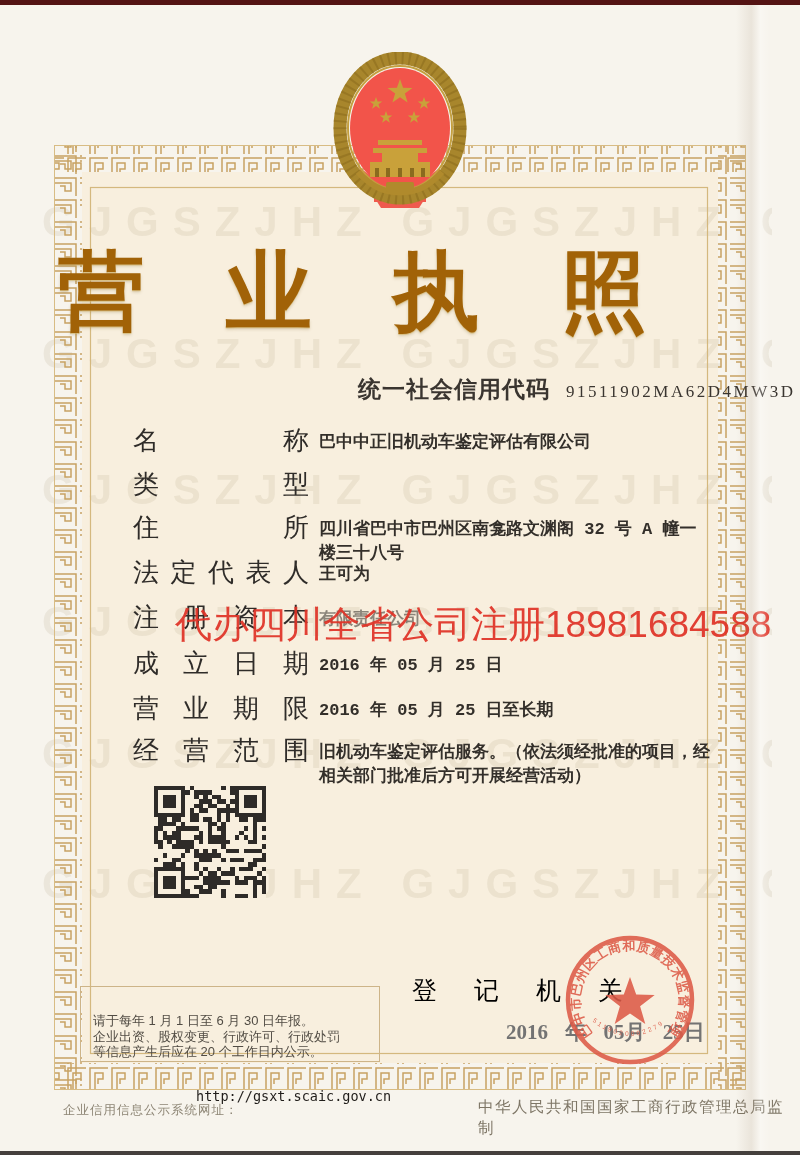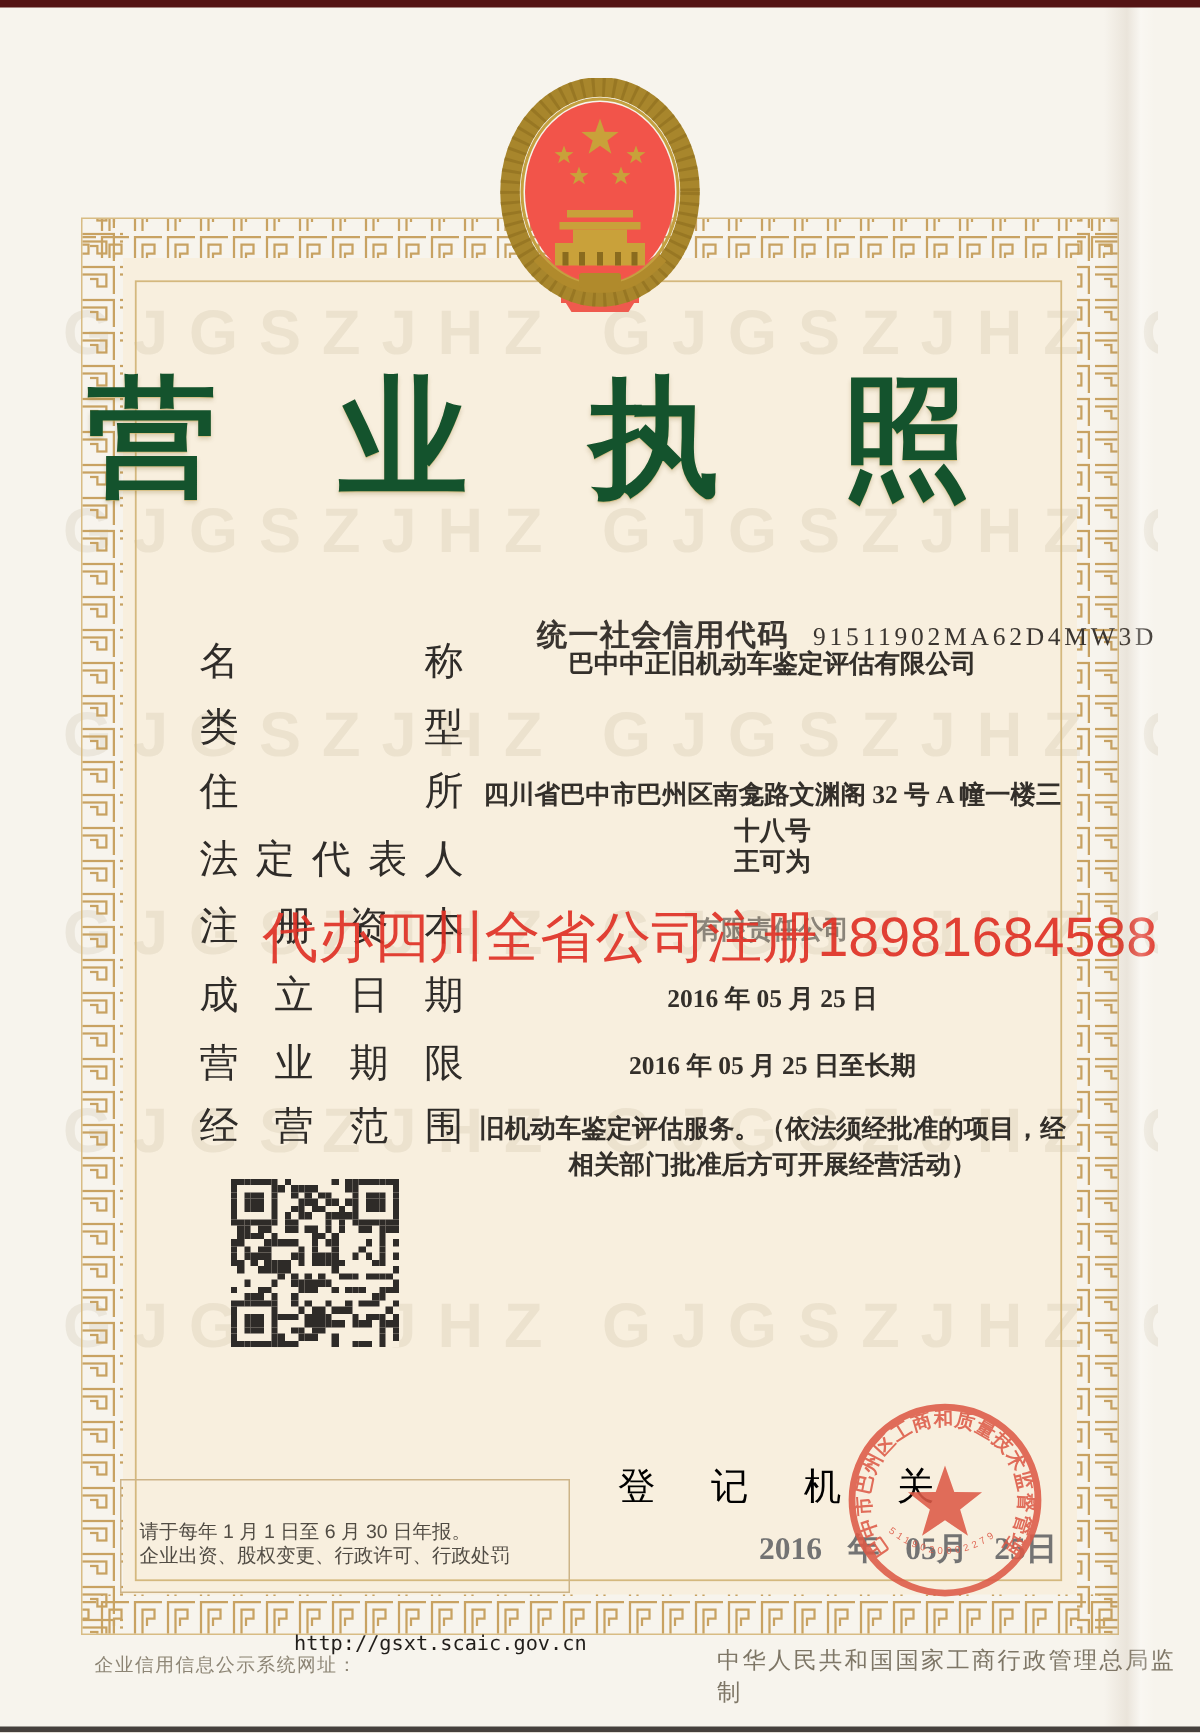--- a/index.html
+++ b/index.html
@@ -14,37 +14,36 @@
   .edge-bottom{bottom:0;height:4px;background:#45403d;}
   .paper-inner{position:absolute;left:82px;top:172px;width:636px;height:891px;background:#f8efde;z-index:0;}
   .crease{position:absolute;top:0;left:736px;width:34px;height:1155px;z-index:6;pointer-events:none;
     background:linear-gradient(90deg,rgba(0,0,0,0),rgba(140,115,85,0.12) 45%,rgba(255,255,255,0.28) 72%,rgba(0,0,0,0));}
   .bg-wm{position:absolute;left:42px;width:730px;height:52px;overflow:hidden;z-index:1;
     font-size:42px;font-weight:700;letter-spacing:14px;color:rgba(163,149,116,0.14);white-space:nowrap;}
   #frame-svg{position:absolute;left:0;top:0;z-index:2;pointer-events:none;}
   .emblem{position:absolute;left:326px;top:52px;z-index:4;}
   .doc-title{
     position:absolute;left:0;top:234px;width:705px;text-align:center;z-index:3;
-    font-size:86px;font-weight:700;color:#14532d;letter-spacing:30px;padding-left:30px;box-sizing:border-box;
+    font-size:86px;font-weight:700;color:#a16207;letter-spacing:30px;padding-left:30px;box-sizing:border-box;
     text-shadow:0 1px 0 rgba(214,184,106,0.6), 0 2px 3px rgba(120,95,30,0.25);
     font-family:"Liberation Serif","DejaVu Serif",serif;
   }
   .credit-row{position:absolute;left:358px;top:374px;z-index:3;display:flex;align-items:baseline;gap:16px;}
-  .credit-label{font-size:20px;font-weight:700;color:#3a3530;letter-spacing:1px;margin-top:36px;}
+  .credit-label{font-size:23px;font-weight:700;color:#3a3530;letter-spacing:1px;}
   .credit-code{font-size:17px;color:#3a3530;letter-spacing:2.5px;font-family:"Liberation Serif","DejaVu Serif",serif;font-weight:500;}
   .field-row{position:absolute;left:133px;z-index:3;display:flex;align-items:flex-start;}
   .field-label{
     width:176px;display:flex;justify-content:space-between;flex-shrink:0;
     font-size:26px;font-weight:500;color:#2f2c29;line-height:32px;
   }
   .field-value{
     margin-left:10px;margin-top:7px;width:392px;
     font-size:17px;font-weight:700;color:#332f2a;line-height:24px;
-    font-family:Liberation Serif, serif;
-    text-align:center;
+    font-family:Liberation Mono, monospace;
   }
   .field-value.dim{opacity:0.55;}
   .red-wm{
     position:absolute;left:175px;top:600px;z-index:5;white-space:nowrap;
     font-size:37px;font-weight:400;color:#e03226;opacity:0.92;letter-spacing:0px;
   }
   .qr{position:absolute;left:154px;top:786px;width:112px;height:112px;z-index:3;
     display:grid;grid-template-columns:repeat(25,1fr);grid-template-rows:repeat(25,1fr);background:#f8efde;}
   .qr i{display:block;}
   .qr i.b{background:#2e2b28;}
@@ -842,20 +841,21 @@
       <textPath href="#sealArcTop" startOffset="2">巴中市巴州区工商和质量技术监督管理局</textPath>
     </text>
     <text font-size="6.5" fill="#dd5a47" letter-spacing="2.5">
       <textPath href="#sealArcBottom" startOffset="8">5119020002279</textPath>
     </text>
   </svg>
 
   <div class="notice-box">
     <div class="line">请于每年 1 月 1 日至 6 月 30 日年报。</div>
     <div class="line">企业出资、股权变更、行政许可、行政处罚</div>
+    <div class="line">等信息产生后应在 20 个工作日内公示。</div>
   </div>
 
   <div class="footer-url">http://gsxt.scaic.gov.cn</div>
   <div class="footer-site-label">企业信用信息公示系统网址：</div>
   <div class="footer-issuer">中华人民共和国国家工商行政管理总局监制</div>
 
   <div class="crease"></div>
   <div class="edge-strip edge-bottom"></div>
 </div>
 

